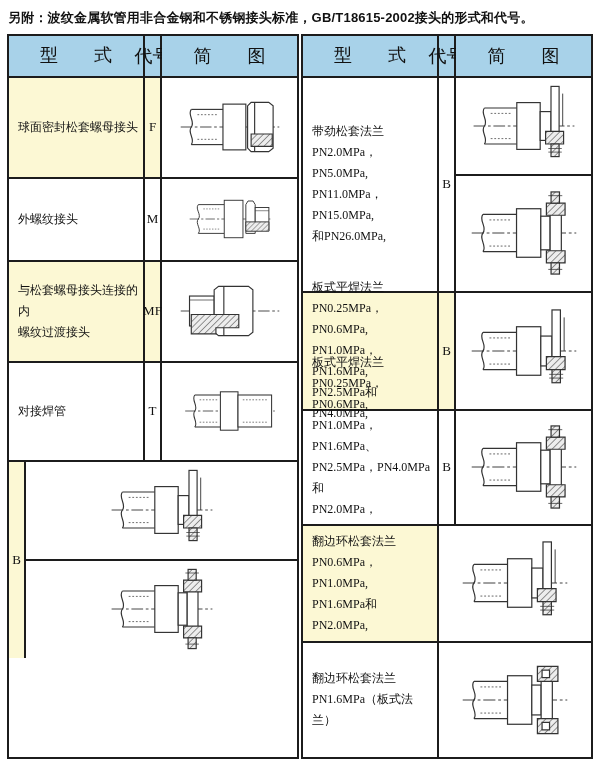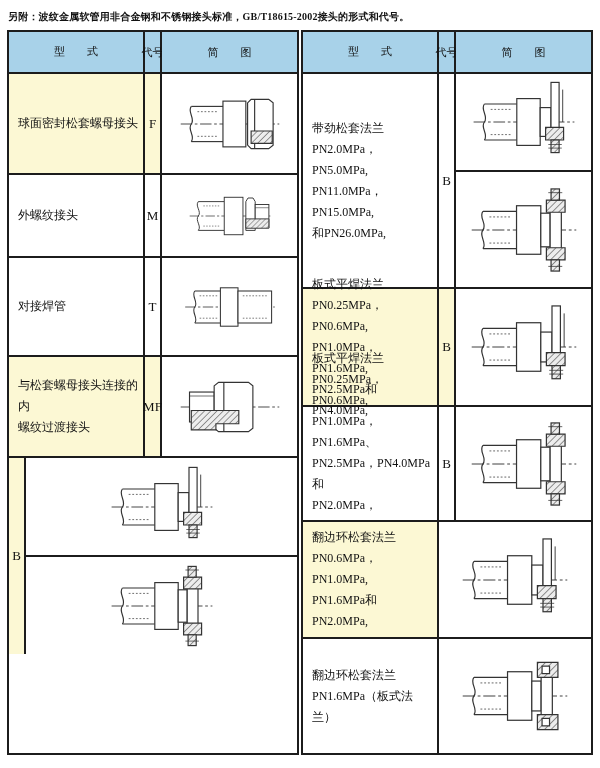--- a/index.html
+++ b/index.html
@@ -9,22 +9,22 @@
     --ink:#111;
   }
   *{box-sizing:border-box;margin:0;padding:0}
   body{
     width:600px;height:768px;background:#fff;color:var(--ink);
     font-family:"Liberation Sans","DejaVu Sans",sans-serif;
     overflow:hidden;
   }
   .page{padding:6px 7px 0 7px}
   .title{
-    font-size:10px;font-weight:bold;line-height:1.3;
-    margin:4px 0 7px 1px;letter-spacing:0.2px;font-family:Liberation Serif, serif;
+    font-size:13px;font-weight:bold;line-height:1.3;
+    margin:4px 0 7px 1px;letter-spacing:0.2px;
   }
   .tables{display:flex;gap:2px}
   .tbl{
     width:292px;border:2px solid var(--bd);background:#fff;
     display:flex;flex-direction:column;
   }
   .row{display:flex;border-bottom:2px solid var(--bd);flex:0 0 auto}
   .row:last-child{border-bottom:none}
   .cell-type{
     width:136px;border-right:2px solid var(--bd);
@@ -38,21 +38,21 @@
     font-family:"Liberation Serif","DejaVu Serif",serif;
     font-size:13px;
   }
   .cell-diag{flex:1;display:flex;flex-direction:column;background:#fff}
   .diag{flex:1;display:flex;align-items:center;justify-content:center;overflow:hidden}
   .diag + .diag{border-top:2px solid var(--bd)}
   .hrow{background:var(--blue)}
   .hrow .cell-type,.hrow .cell-code,.hrow .cell-diag{
     background:var(--blue);align-items:center;justify-content:center;
     font-family:"Liberation Sans","DejaVu Sans",sans-serif;
-    font-size:11px;font-weight:500;white-space:pre;
+    font-size:18px;font-weight:500;white-space:pre;
     display:flex;padding:0;
   }
   .row.y .cell-type,.row.y .cell-code{background:var(--yellow)}
   svg.dg{display:block}
 </style>
 </head>
 <body>
 
 <svg width="0" height="0" style="position:absolute" aria-hidden="true">
   <defs>
@@ -198,40 +198,40 @@
         <div class="cell-diag">
           <div class="diag">
               <svg class="dg" width="112" height="72" viewBox="0 0 120 100">
                 <use href="#sym-thread-m"></use>
               </svg>
             </div>
         </div>
       </div>
 
 
-      <div class="row" style="height:99px">
-        <div class="cell-type">对接焊管</div>
-        <div class="cell-code">T</div>
-        <div class="cell-diag">
-          <div class="diag">
-              <svg class="dg" width="112" height="80" viewBox="0 0 120 100">
-                <use href="#sym-weld-t"></use>
-              </svg>
-            </div>
-        </div>
-      </div>
-
       <div class="row y" style="height:101px">
         <div class="cell-type">与松套螺母接头连接的内
 螺纹过渡接头</div>
         <div class="cell-code">MF</div>
         <div class="cell-diag">
           <div class="diag">
               <svg class="dg" width="112" height="88" viewBox="0 0 120 100">
                 <use href="#sym-nut-mf"></use>
+              </svg>
+            </div>
+        </div>
+      </div>
+
+      <div class="row" style="height:99px">
+        <div class="cell-type">对接焊管</div>
+        <div class="cell-code">T</div>
+        <div class="cell-diag">
+          <div class="diag">
+              <svg class="dg" width="112" height="80" viewBox="0 0 120 100">
+                <use href="#sym-weld-t"></use>
               </svg>
             </div>
         </div>
       </div>
 
       <div class="row y" style="height:196px">
         <div class="cell-code">B</div>
         <div class="cell-diag">
           <div class="diag">
               <svg class="dg" width="112" height="90" viewBox="0 0 120 100">

